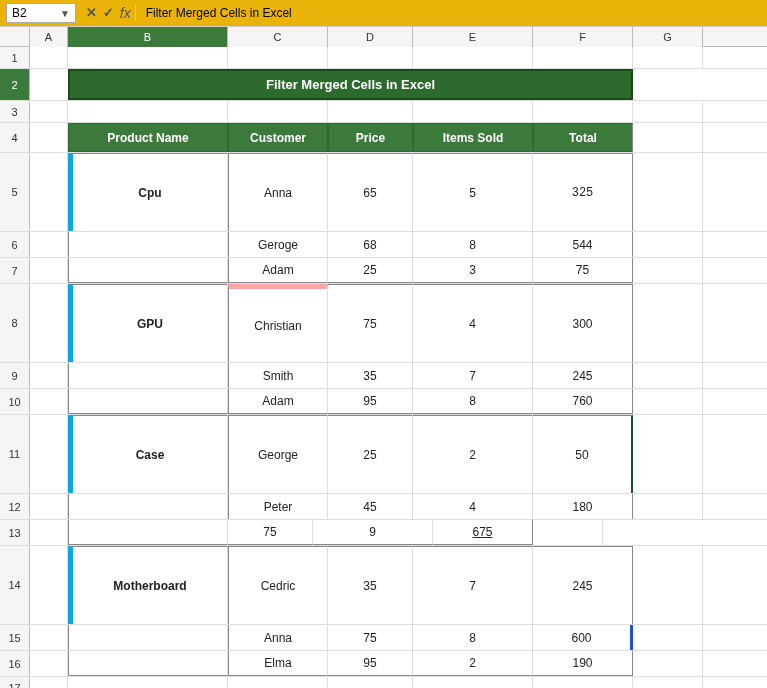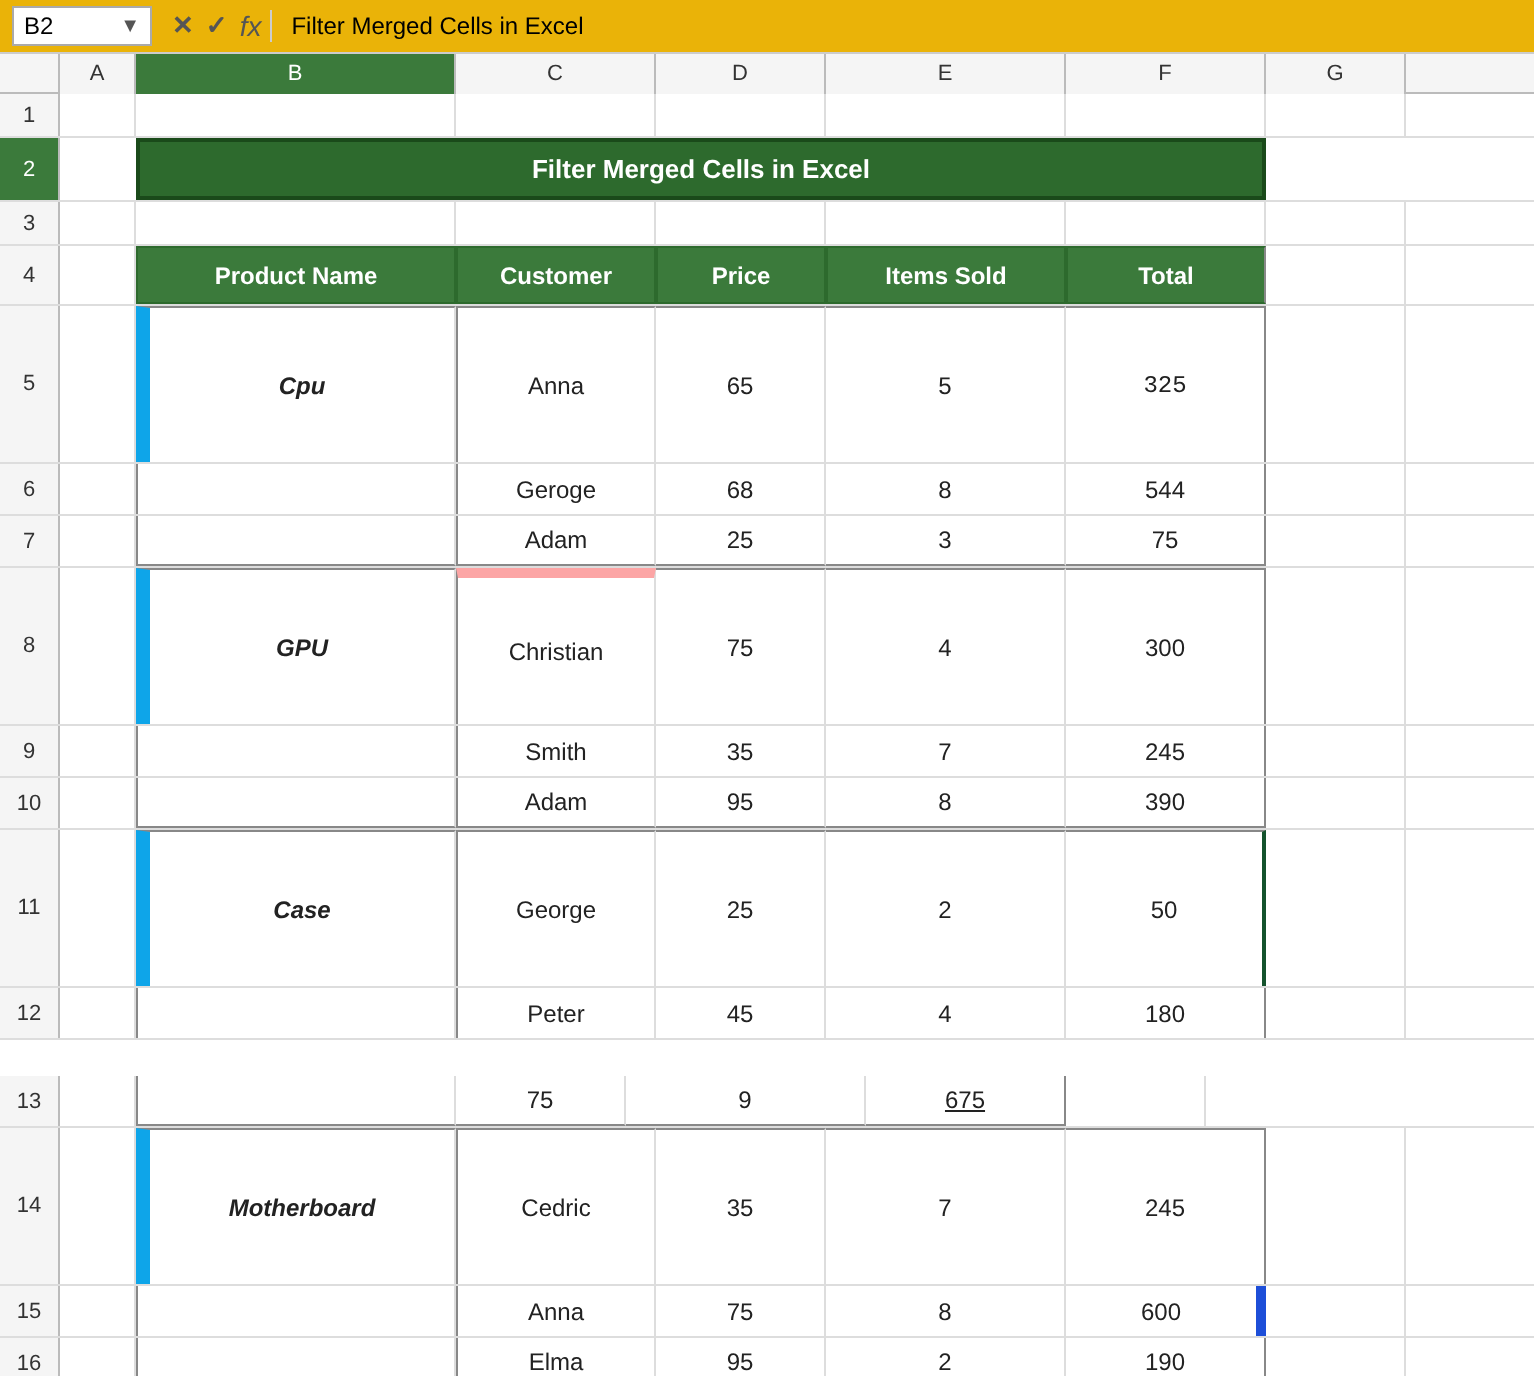--- a/index.html
+++ b/index.html
@@ -184,23 +184,22 @@
       color: #fff;
       font-weight: bold;
       font-size: 12px;
       border: 1px solid #2d6a2d;
     }
     .data-border-right { border-right: 1px solid #888 !important; }
 
     
     .product-cell {
       font-weight: bold;
-      border-left: 7px solid #0ea5e9;
+      border-left: 5px solid #0ea5e9;
       border-right: 1px solid #ddd;
-      font-style: italic;
     }
   </style>
 </head>
 <body>
 
 <div class="excel-window">
 
   <div class="formula-bar">
     <div class="cell-ref-box">
       <span class="cell-ref-text">B2</span>
@@ -340,21 +339,21 @@
         <div class="grid-cell col-g"></div>
       </div>
 
       <div class="grid-row" style="min-height:26px;">
         <div class="row-num">10</div>
         <div class="grid-cell col-a"></div>
         <div class="grid-cell col-b" style="border-left:1px solid #888; border-bottom:1px solid #888;"></div>
         <div class="grid-cell col-c" style="border-left:1px solid #888; border-bottom:1px solid #888;">Adam</div>
         <div class="grid-cell col-d" style="border-bottom:1px solid #888;">95</div>
         <div class="grid-cell col-e" style="border-bottom:1px solid #888;">8</div>
-        <div class="grid-cell col-f" style="border-right:1px solid #888; border-bottom:1px solid #888;">390</div>
+        <div class="grid-cell col-f" style="border-right:1px solid #888; border-bottom:1px solid #888;">760</div>
         <div class="grid-cell col-g"></div>
       </div>
 
       <div class="grid-row" style="min-height:26px;">
         <div class="row-num">11</div>
         <div class="grid-cell col-a"></div>
         <div class="grid-cell col-b product-cell" style="border-top:1px solid #888; border-bottom:none; height:78px; align-self:flex-start; position:relative; min-height:78px;">
           <span>Case</span>
         </div>
         <div class="grid-cell col-c" style="border-top:1px solid #888; border-left:1px solid #888;">George</div>
@@ -368,21 +367,21 @@
         <div class="row-num">12</div>
         <div class="grid-cell col-a"></div>
         <div class="grid-cell col-b" style="border-left:1px solid #888;"></div>
         <div class="grid-cell col-c" style="border-left:1px solid #888;">Peter</div>
         <div class="grid-cell col-d">45</div>
         <div class="grid-cell col-e">4</div>
         <div class="grid-cell col-f" style="border-right:1px solid #888;">180</div>
         <div class="grid-cell col-g"></div>
       </div>
 
-      <div class="grid-row" style="min-height:26px;margin-top:18px;">
+      <div class="grid-row" style="min-height:26px;">
         <div class="row-num">13</div>
         <div class="grid-cell col-a"></div>
         <div class="grid-cell col-b" style="border-left:1px solid #888; border-bottom:1px solid #888;"></div>
         <div class="grid-cell col-d" style="border-bottom:1px solid #888;">75</div>
         <div class="grid-cell col-e" style="border-bottom:1px solid #888;">9</div>
         <div class="grid-cell col-f" style="border-right:1px solid #888; border-bottom:1px solid #888;text-decoration:underline;">675</div>
         <div class="grid-cell col-g"></div>
       </div>
 
       <div class="grid-row" style="min-height:26px;">
@@ -398,21 +397,21 @@
         <div class="grid-cell col-g"></div>
       </div>
 
       <div class="grid-row" style="min-height:26px;">
         <div class="row-num">15</div>
         <div class="grid-cell col-a"></div>
         <div class="grid-cell col-b" style="border-left:1px solid #888;"></div>
         <div class="grid-cell col-c" style="border-left:1px solid #888;">Anna</div>
         <div class="grid-cell col-d">75</div>
         <div class="grid-cell col-e">8</div>
-        <div class="grid-cell col-f" style="border-right:5px solid #1d4ed8;">600</div>
+        <div class="grid-cell col-f" style="border-right:3px solid #1d4ed8;">600</div>
         <div class="grid-cell col-g"></div>
       </div>
 
       <div class="grid-row" style="min-height:26px;">
         <div class="row-num">16</div>
         <div class="grid-cell col-a"></div>
         <div class="grid-cell col-b" style="border-left:1px solid #888; border-bottom:1px solid #888;"></div>
         <div class="grid-cell col-c" style="border-left:1px solid #888; border-bottom:1px solid #888;">Elma</div>
         <div class="grid-cell col-d" style="border-bottom:1px solid #888;">95</div>
         <div class="grid-cell col-e" style="border-bottom:1px solid #888;">2</div>

